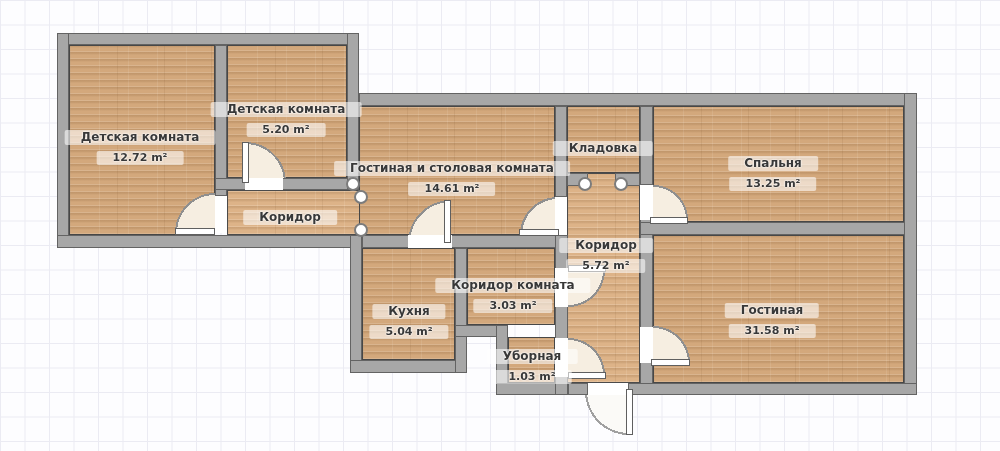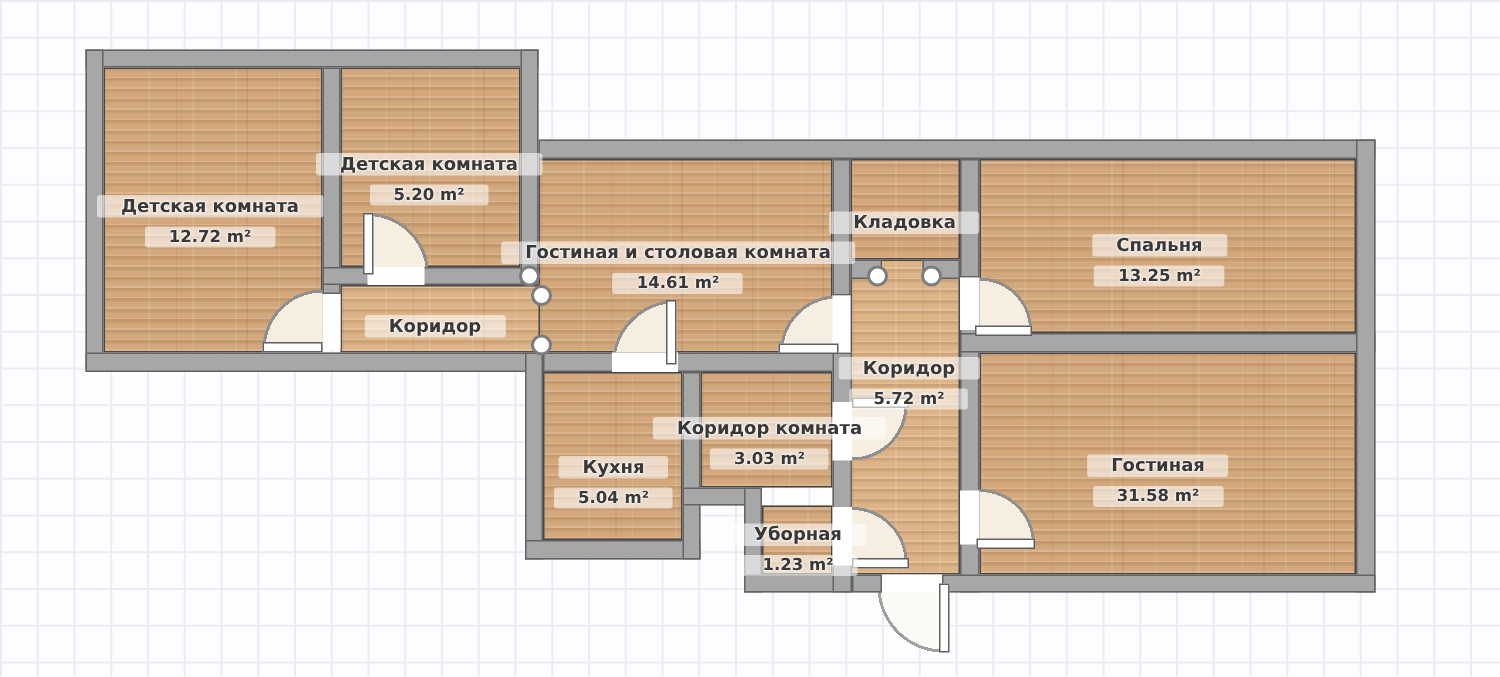--- a/index.html
+++ b/index.html
@@ -165,20 +165,20 @@
   <div class="room-label" style="left:409px;top:300px;">
     <span class="line"><span class="name">Кухня</span></span>
     <span class="line"><span class="area">5.04 m²</span></span>
   </div>
   <div class="room-label" style="left:513px;top:274px;">
     <span class="line"><span class="name">Коридор комната</span></span>
     <span class="line"><span class="area">3.03 m²</span></span>
   </div>
   <div class="room-label" style="left:532px;top:345px;">
     <span class="line"><span class="name">Уборная</span></span>
-    <span class="line"><span class="area">1.23 m²</span></span>
+    <span class="line"><span class="area">1.03 m²</span></span>
   </div>
   <div class="room-label" style="left:772px;top:299px;">
     <span class="line"><span class="name">Гостиная</span></span>
     <span class="line"><span class="area">31.58 m²</span></span>
   </div>
 
 </div>
 
 </body></html>

